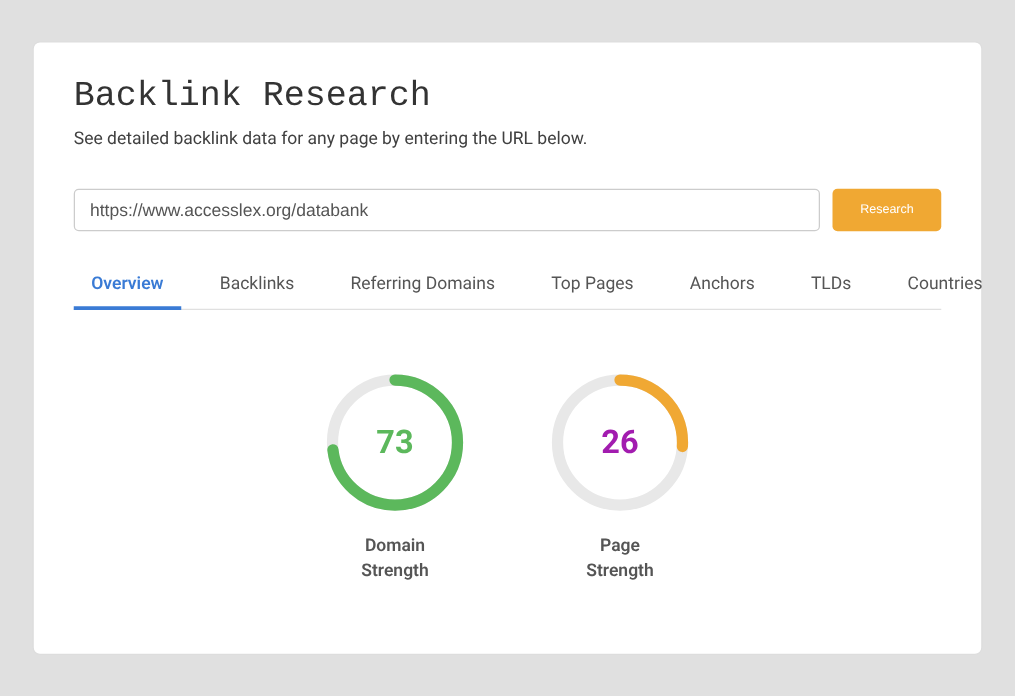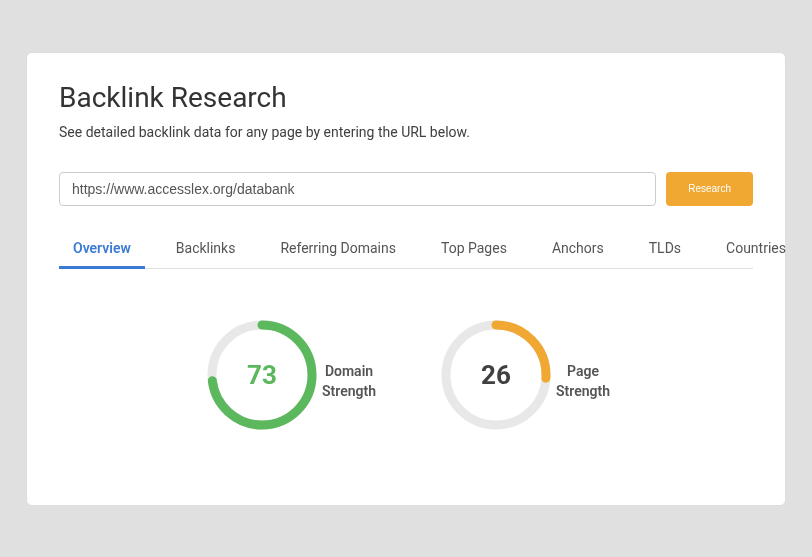--- a/index.html
+++ b/index.html
@@ -16,20 +16,21 @@
       border: 1px solid #ddd;
       border-radius: 6px;
       width: 760px;
       padding: 28px 32px 36px;
     }
     .page-title {
       font-size: 28px;
       font-weight: 400;
       color: #333;
       margin-bottom: 10px;
+      font-family: Liberation Mono, monospace;
     }
     .subtitle {
       font-size: 14px;
       color: #404040;
       margin-bottom: 18px;
     }
     .search-row {
       display: flex;
       gap: 10px;
       margin-bottom: 24px;
@@ -76,21 +77,21 @@
     }
     .metrics-row {
       display: flex;
       gap: 60px;
       justify-content: center;
       align-items: flex-start;
       padding: 10px 0 20px;
     }
     .metric-item {
       display: flex;
-      flex-direction: row;
+      flex-direction: column;
       align-items: center;
     }
     .circle-chart {
       position: relative;
       width: 120px;
       height: 120px;
       margin-bottom: 14px;
     }
     .circle-chart svg {
       transform: rotate(-90deg);
@@ -147,18 +148,18 @@
     <div class="metric-label">Domain<br>Strength</div>
   </div>
       <div class="metric-item">
     <div class="circle-chart">
       <svg width="120" height="120" viewBox="0 0 120 120">
 
         <circle cx="60" cy="60" r="50" fill="none" stroke="#e8e8e8" stroke-width="9"></circle>
 
         <circle cx="60" cy="60" r="50" fill="none" stroke="#f0a833" stroke-width="9" stroke-linecap="round" stroke-dasharray="314.1592653589793" stroke-dashoffset="232.4778563656447"></circle>
       </svg>
-      <span class="circle-value" style="color:#404040">26</span>
+      <span class="circle-value" style="color:#a21caf">26</span>
     </div>
     <div class="metric-label">Page<br>Strength</div>
   </div>
     </div>
 </div>
 
 </body></html>

